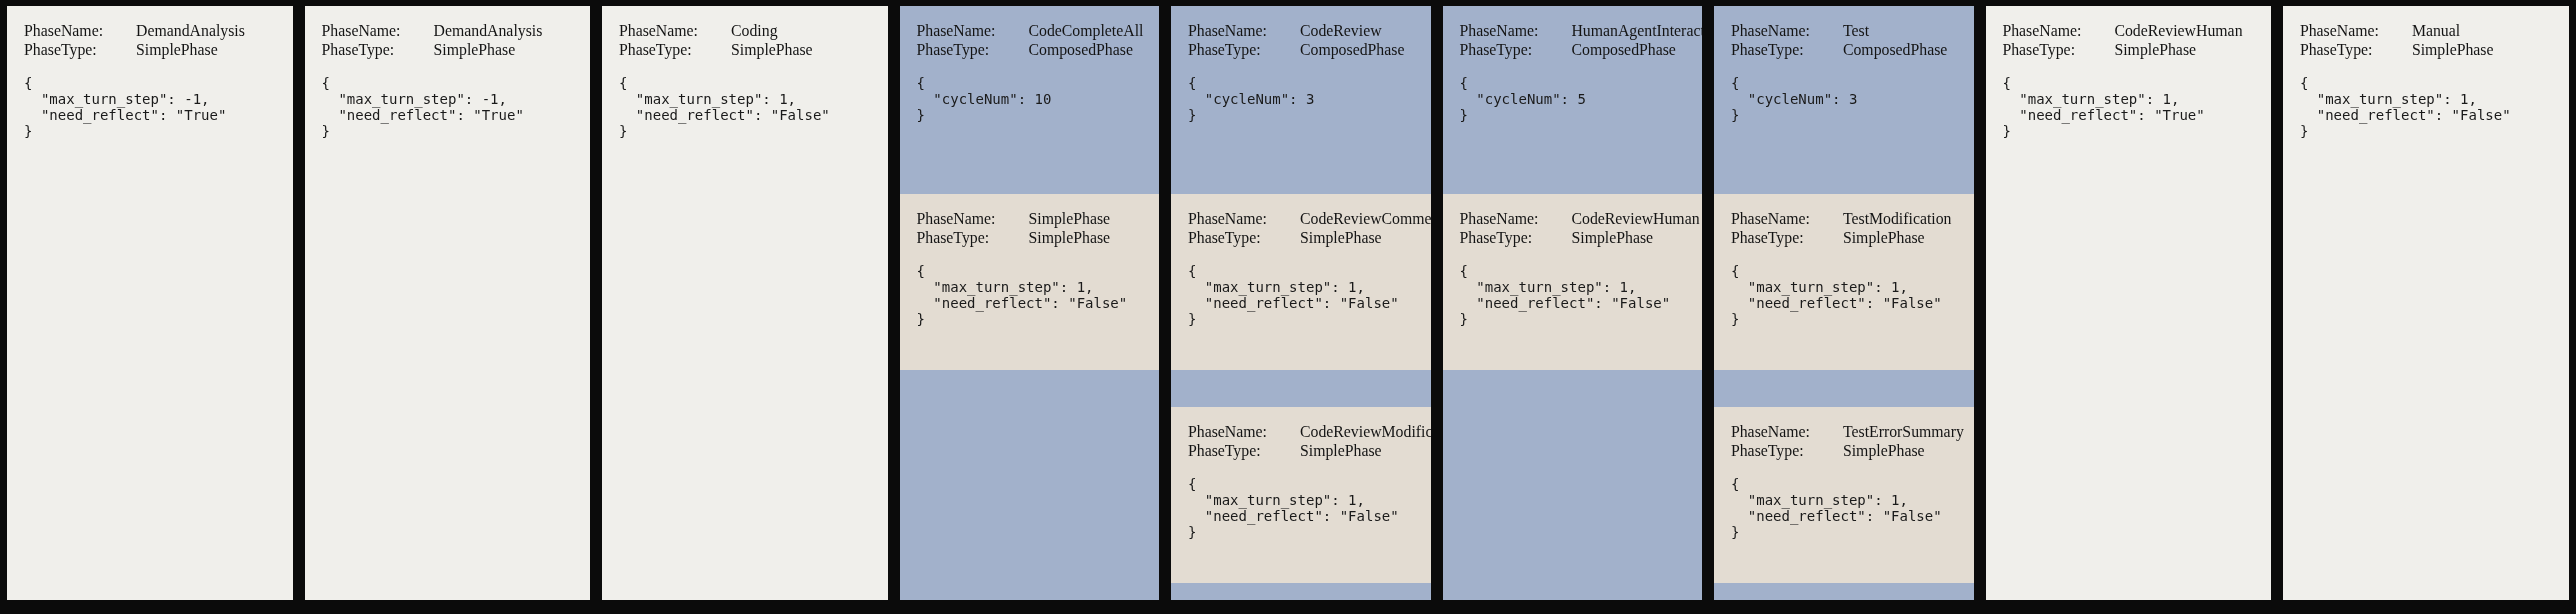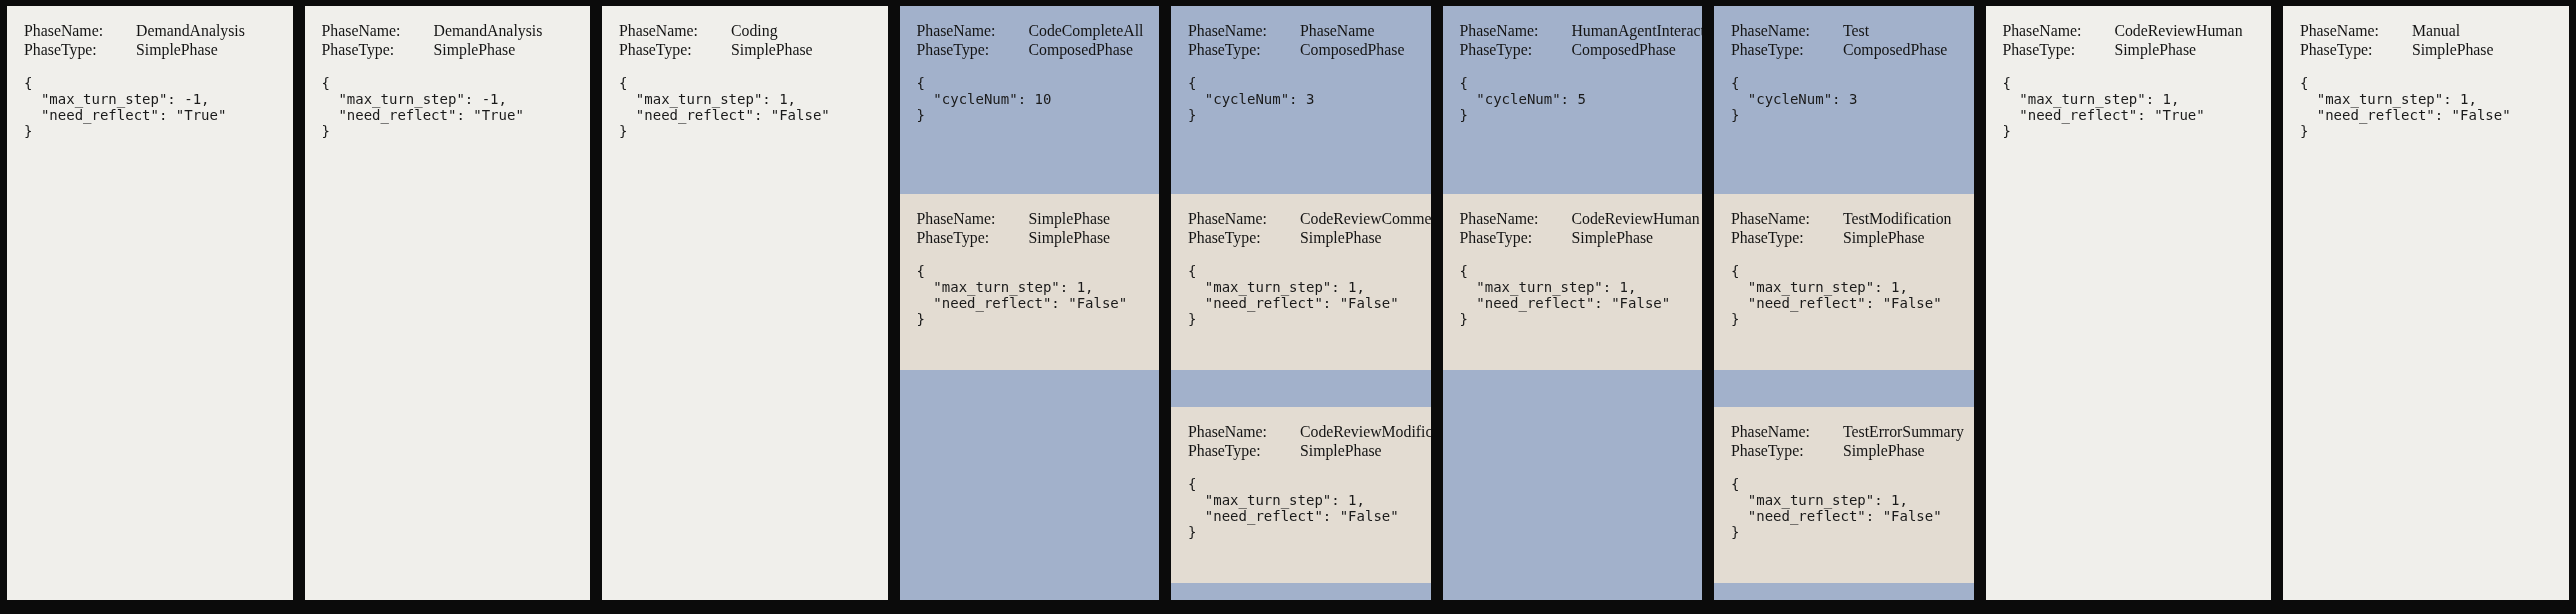--- a/index.html
+++ b/index.html
@@ -136,21 +136,21 @@
   "max_turn_step": 1,
   "need_reflect": "False"
 }</pre>
     </div>
   </section>
 
   <section class="card composed">
     <div class="head">
       <div class="row">
         <span class="lbl">PhaseName:</span>
-        <span class="val">PhaseName</span>
+        <span class="val">CodeReview</span>
       </div>
       <div class="row">
         <span class="lbl">PhaseType:</span>
         <span class="val">ComposedPhase</span>
       </div>
       <pre class="cfg">{
   "cycleNum": 3
 }</pre>
     </div>
     <div class="subcard">

